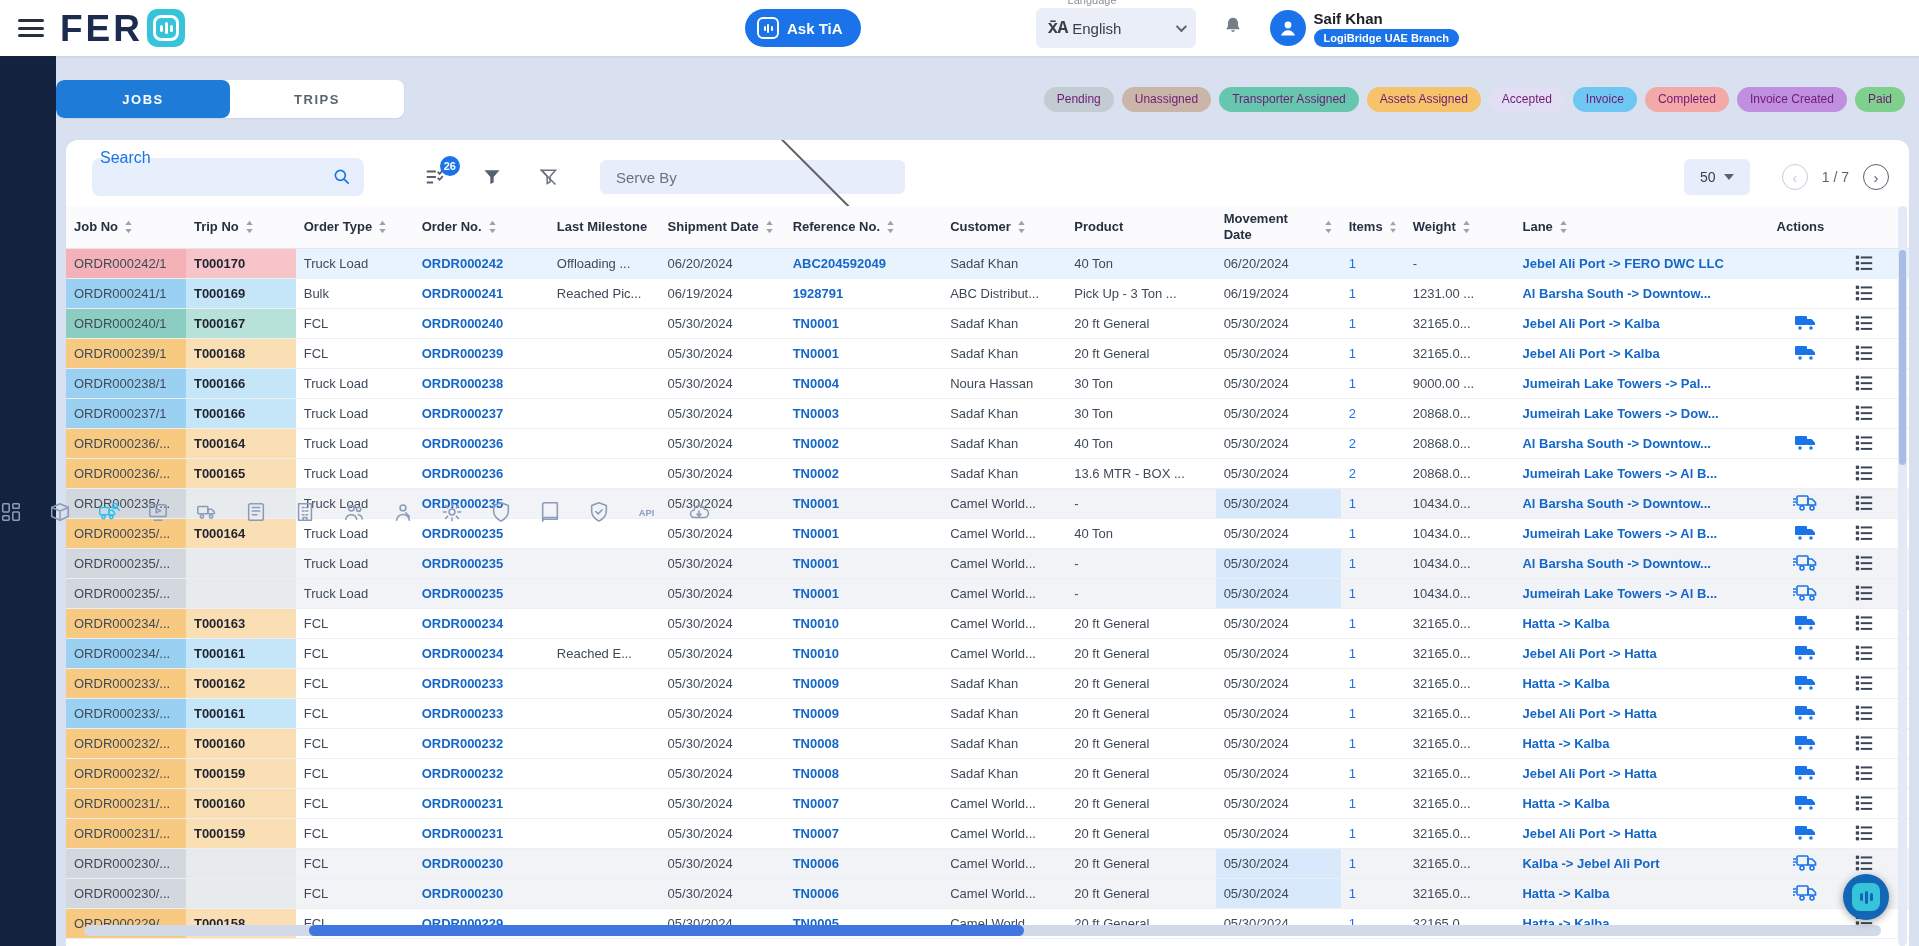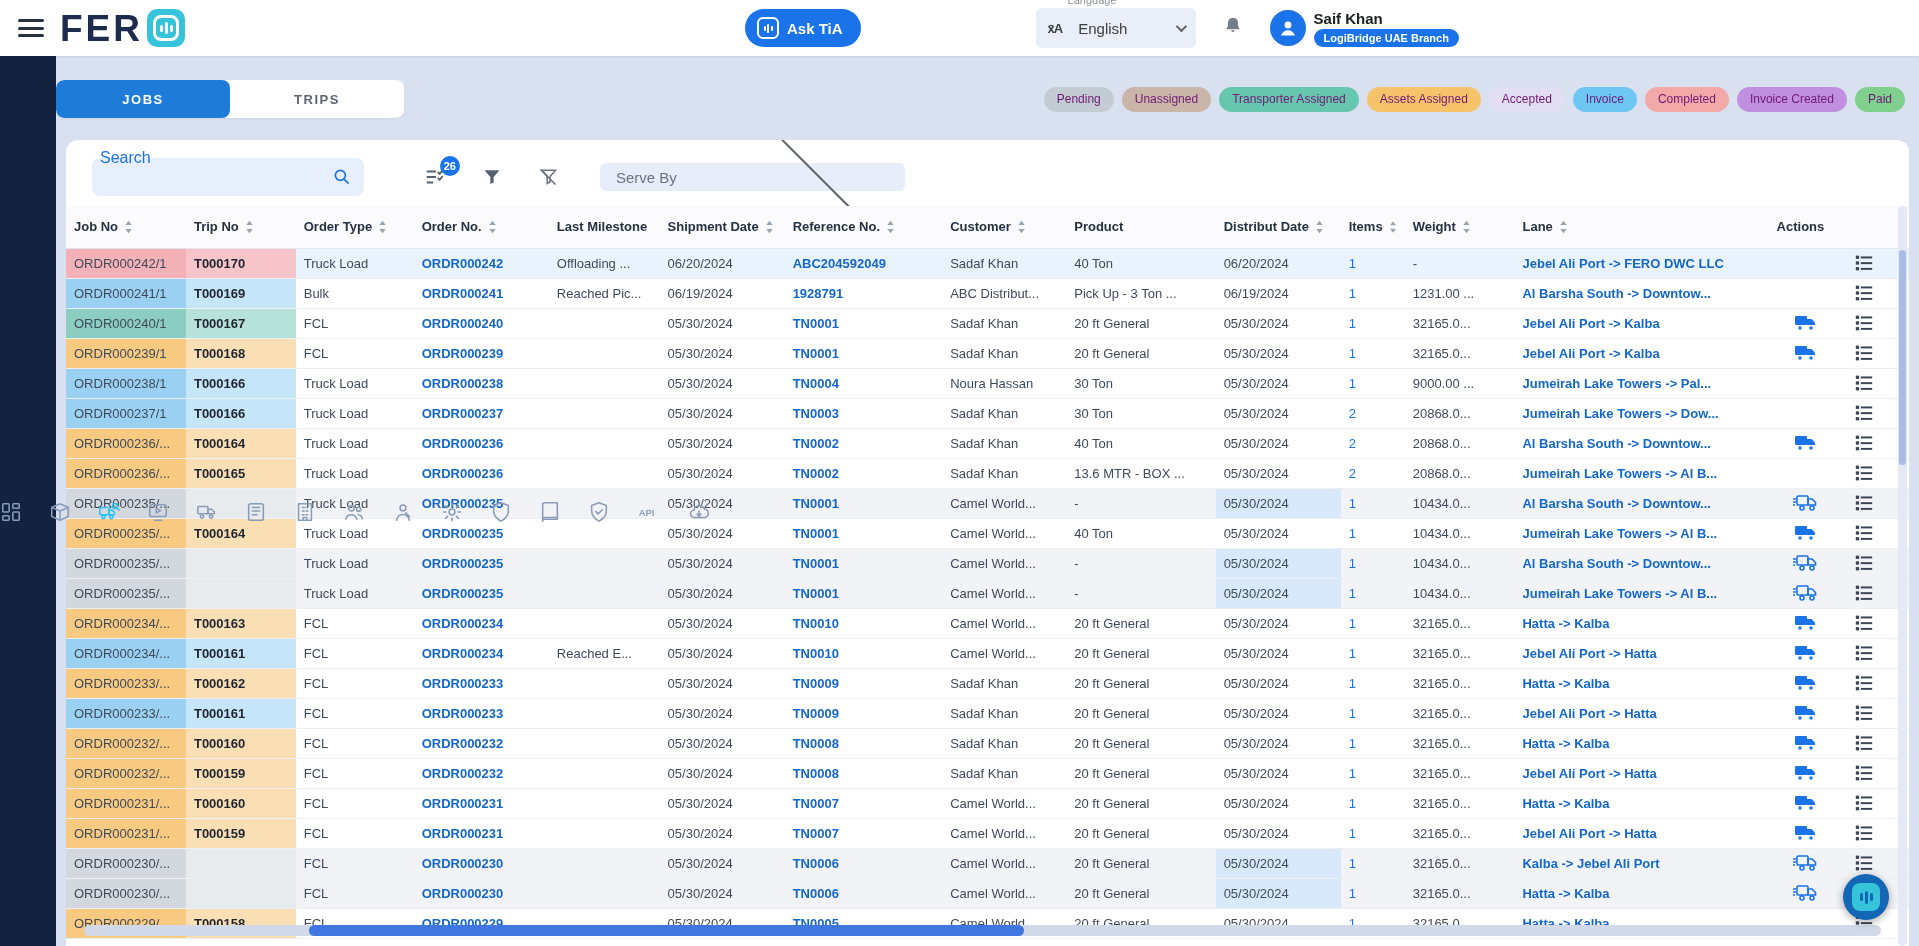--- a/index.html
+++ b/index.html
@@ -16,21 +16,21 @@
   .mark-ring i { display:block; width:3px; background:#fff; border-radius:2px; }
   .mark-ring i:nth-child(1){height:7px} .mark-ring i:nth-child(2){height:12px} .mark-ring i:nth-child(3){height:7px}
 
   .asktia { margin-left:560px; height:38px; padding:0 18px 0 12px; background:#1a73e8; border-radius:19px; display:flex; align-items:center; gap:8px; color:#fff; font-weight:700; font-size:15px; cursor:pointer; }
   .asktia-mark { width:22px; height:22px; border:2.5px solid #fff; border-radius:6px; display:flex; align-items:center; justify-content:center; gap:1.5px; }
   .asktia-mark i { display:block; width:2px; background:#fff; border-radius:1px; }
   .asktia-mark i:nth-child(1){height:5px} .asktia-mark i:nth-child(2){height:9px} .asktia-mark i:nth-child(3){height:5px}
 
   .lang-wrap { position:relative; margin-left:175px; width:160px; height:40px; background:#e9eef9; border-radius:6px; display:flex; align-items:center; padding:0 12px; cursor:pointer; }
   .lang-label { position:absolute; top:-14px; left:32px; font-size:11px; color:#8a919c; }
-  .lang-icon { font-size:13px; color:#3c4043; font-weight:700; margin-right:16px; letter-spacing:-1px; }
+  .lang-icon { font-size:18px; color:#3c4043; font-weight:700; margin-right:5px; letter-spacing:-1px;font-family:Liberation Mono, monospace; }
   .lang-value { font-size:15px; color:#3c4043; flex:1; }
   .chev { width:8px; height:8px; border-right:2px solid #5f6368; border-bottom:2px solid #5f6368; transform:rotate(45deg) translateY(-2px); }
 
   .bell { margin-left:26px; cursor:pointer; }
   .avatar { width:36px; height:36px; border-radius:50%; background:#1a73e8; margin-left:26px; display:flex; align-items:center; justify-content:center; cursor:pointer; }
   .userbox { margin-left:8px; display:flex; flex-direction:column; gap:2px; }
   .username { font-size:15px; font-weight:700; color:#202124; }
   .userbranch { background:#1a73e8; color:#fff; font-size:11px; font-weight:700; padding:3px 10px; border-radius:10px; white-space:nowrap; }
 
   
@@ -52,21 +52,21 @@
   .card { position:absolute; left:10px; right:10px; top:84px; bottom:0; background:#fff; border-radius:12px 12px 0 0; overflow:hidden; }
 
   
   .toolbar { height:66px; display:flex; align-items:center; padding:8px 20px 0 26px; }
   .searchbox { position:relative; width:272px; height:38px; background:#e8effc; border-radius:8px; display:flex; align-items:center; padding:0 12px; }
   .search-label { position:absolute; top:-9px; left:8px; font-size:16px; color:#1a73e8; background:transparent; }
   .searchbox input { border:none; outline:none; background:transparent; flex:1; font-size:14px; color:#3c4043; }
   .tool-icons { display:flex; align-items:center; gap:36px; margin-left:60px; }
   .icon-btn { position:relative; cursor:pointer; display:flex; }
   .count-badge { position:absolute; top:-10px; right:-14px; background:#1a73e8; color:#fff; font-size:11px; font-weight:700; min-width:20px; height:20px; border-radius:10px; display:flex; align-items:center; justify-content:center; padding:0 4px; }
-  .serveby { margin-left:42px; width:305px; height:28px; background:#e7edfa; border-radius:6px; display:flex; align-items:center; padding:0 16px; cursor:pointer; }
+  .serveby { margin-left:42px; width:305px; height:34px; background:#e7edfa; border-radius:6px; display:flex; align-items:center; padding:0 16px; cursor:pointer; }
   .serveby span { flex:1; font-size:15px; color:#6b7280; }
   .right-tools { margin-left:auto; display:flex; align-items:center; gap:18px; }
   .pagesize { width:66px; height:36px; background:#e7edfa; border-radius:6px; display:flex; align-items:center; justify-content:center; gap:8px; font-size:14px; color:#3c4043; cursor:pointer; }
   .caret { width:0; height:0; border-left:5px solid transparent; border-right:5px solid transparent; border-top:6px solid #5f6368; }
   .pager { display:flex; align-items:center; gap:14px; margin-left:14px; }
   .pg-btn { width:26px; height:26px; border-radius:50%; border:1.6px solid #57606e; color:#57606e; display:flex; align-items:center; justify-content:center; font-size:15px; cursor:pointer; line-height:1; }
   .pg-btn.disabled { border-color:#c6cdd8; color:#c6cdd8; cursor:default; }
   .pg-text { font-size:14px; color:#5f6368; }
 
   
@@ -306,20 +306,31 @@
               <path d="M3 3l18 18" stroke="#6b7380" stroke-width="2"></path>
             </svg>
         </span>
       </div>
 
       <div class="serveby">
         <span>Serve By</span>
         <span class="chev"></span>
       </div>
 
+      <div class="right-tools">
+        <div class="pagesize">
+          <span>50</span>
+          <span class="caret"></span>
+        </div>
+        <div class="pager">
+          <span class="pg-btn disabled">‹</span>
+          <span class="pg-text">1 / 7</span>
+          <span class="pg-btn">›</span>
+        </div>
+      </div>
     </div>
 
     <div class="table-wrap">
       <table>
         <colgroup>
           <col style="width:118px">
             <col style="width:108px">
             <col style="width:116px">
             <col style="width:133px">
           <col style="width:109px">
@@ -403,21 +414,21 @@
                   </svg>
                 </span>
               </th>
               <th>
                 <span class="th-inner">
                   <span class="th-label">Product</span>
                 </span>
               </th>
               <th>
                 <span class="th-inner">
-                  <span class="th-label">Distribut Date</span>
+                  <span class="th-label">Movement Date</span>
                   <svg width="9" height="14" viewBox="0 0 14 22">
                     <path d="M7 1l5 7H2z" fill="#9aa4b0"></path>
                     <path d="M7 21l-5-7h10z" fill="#9aa4b0"></path>
                   </svg>
                 </span>
               </th>
               <th>
                 <span class="th-inner">
                   <span class="th-label">Items</span>
                   <svg width="9" height="14" viewBox="0 0 14 22">

